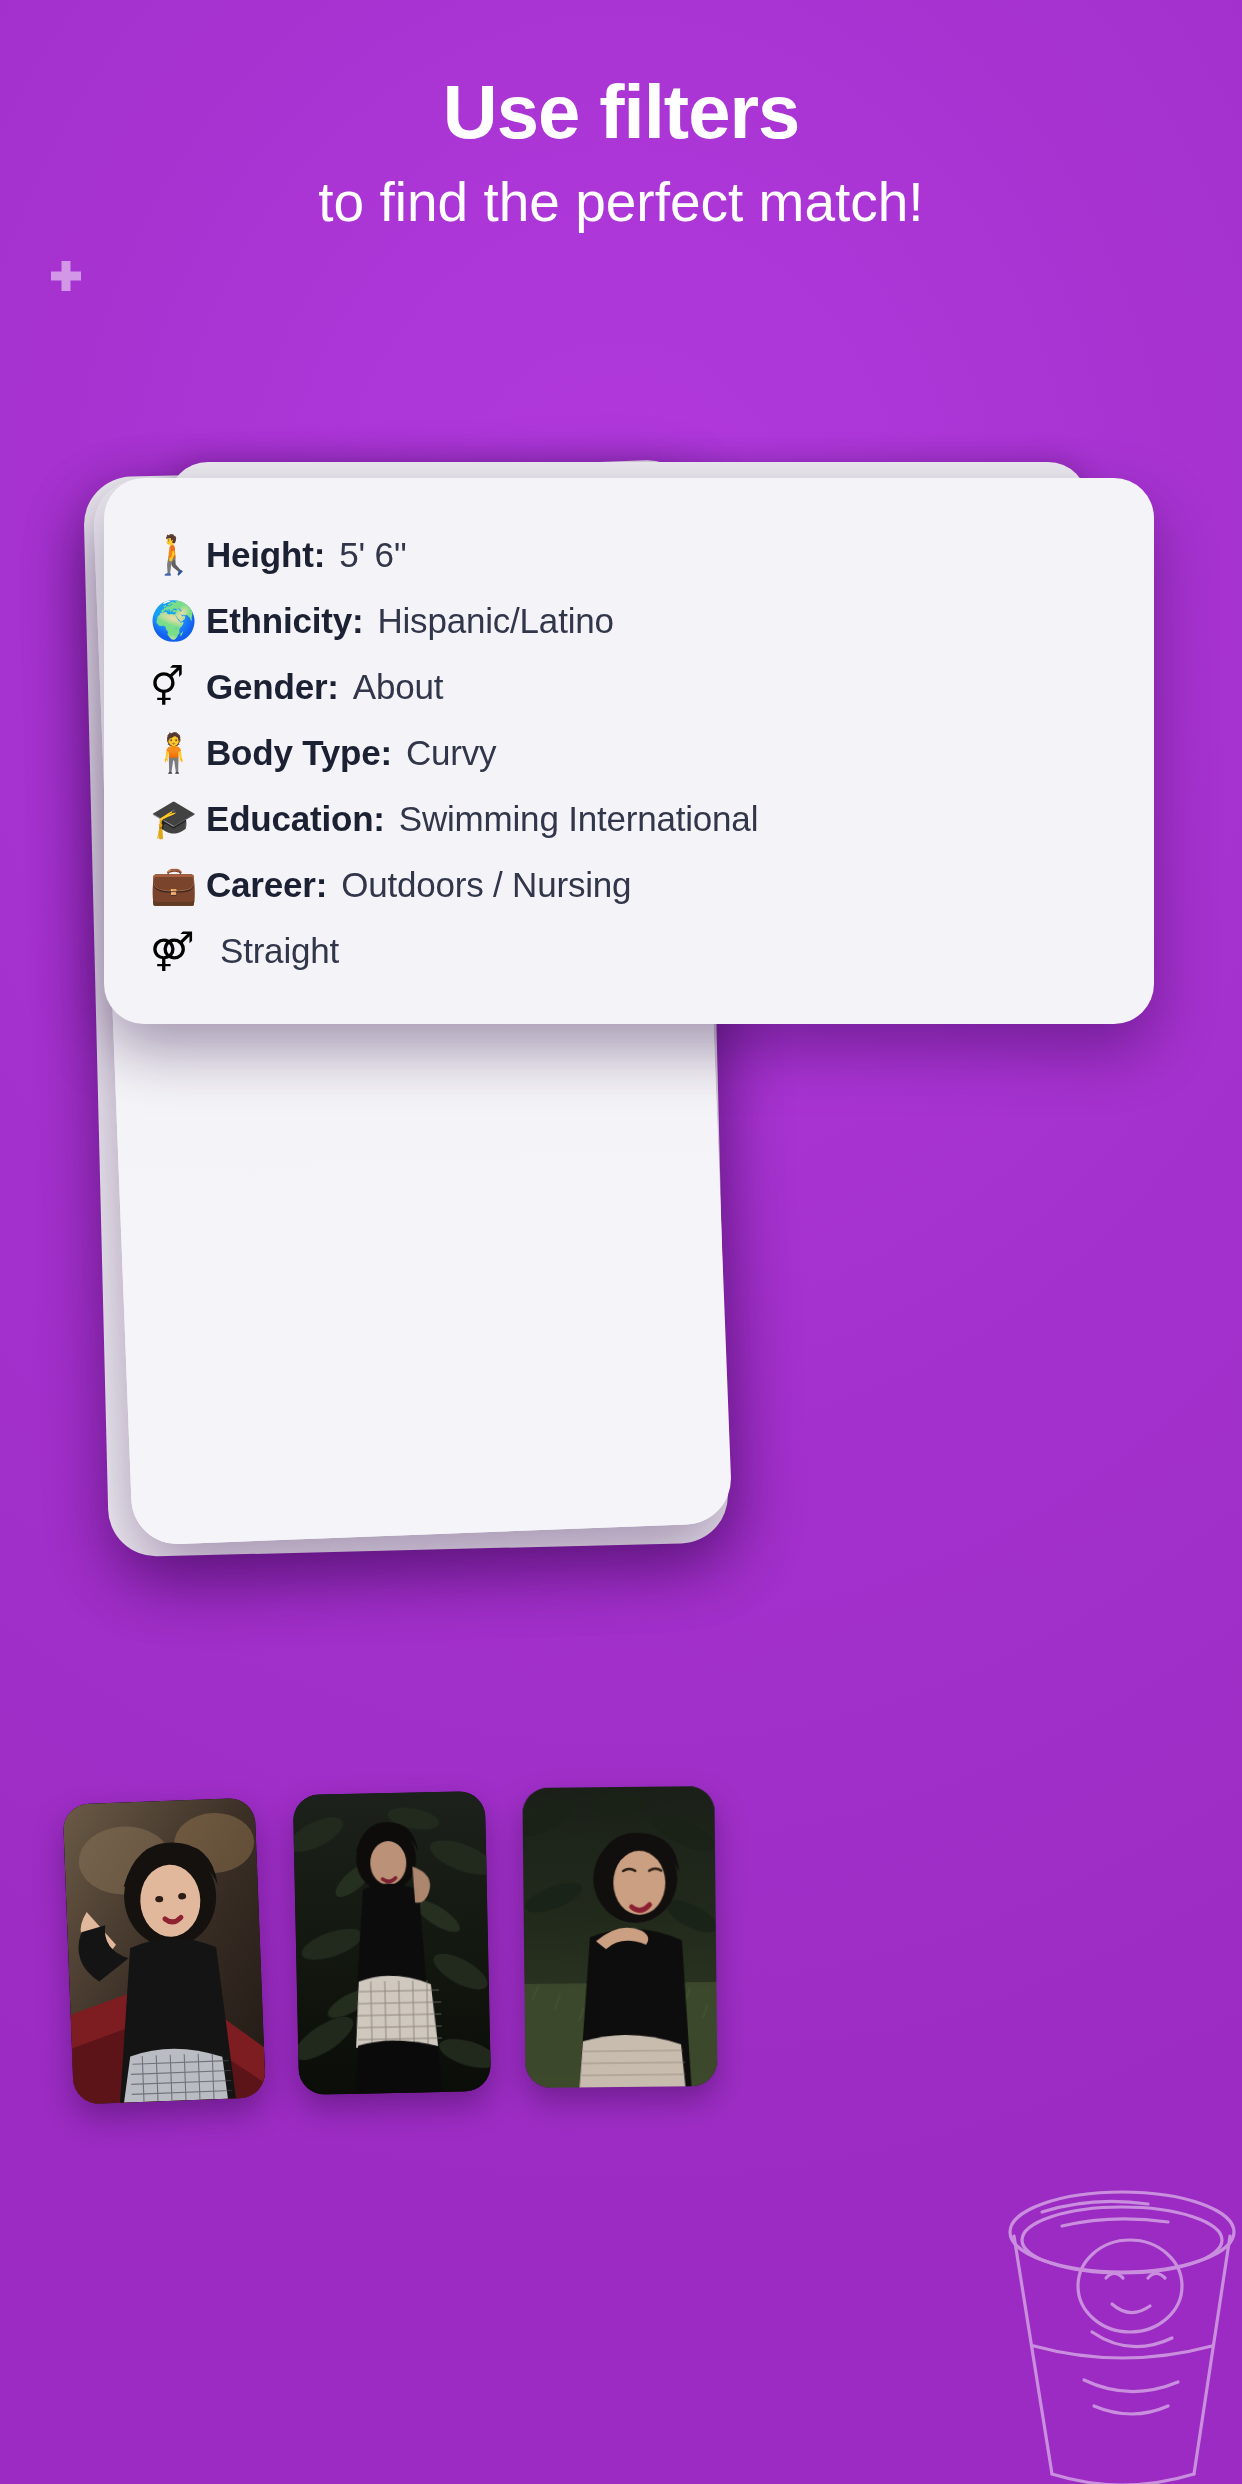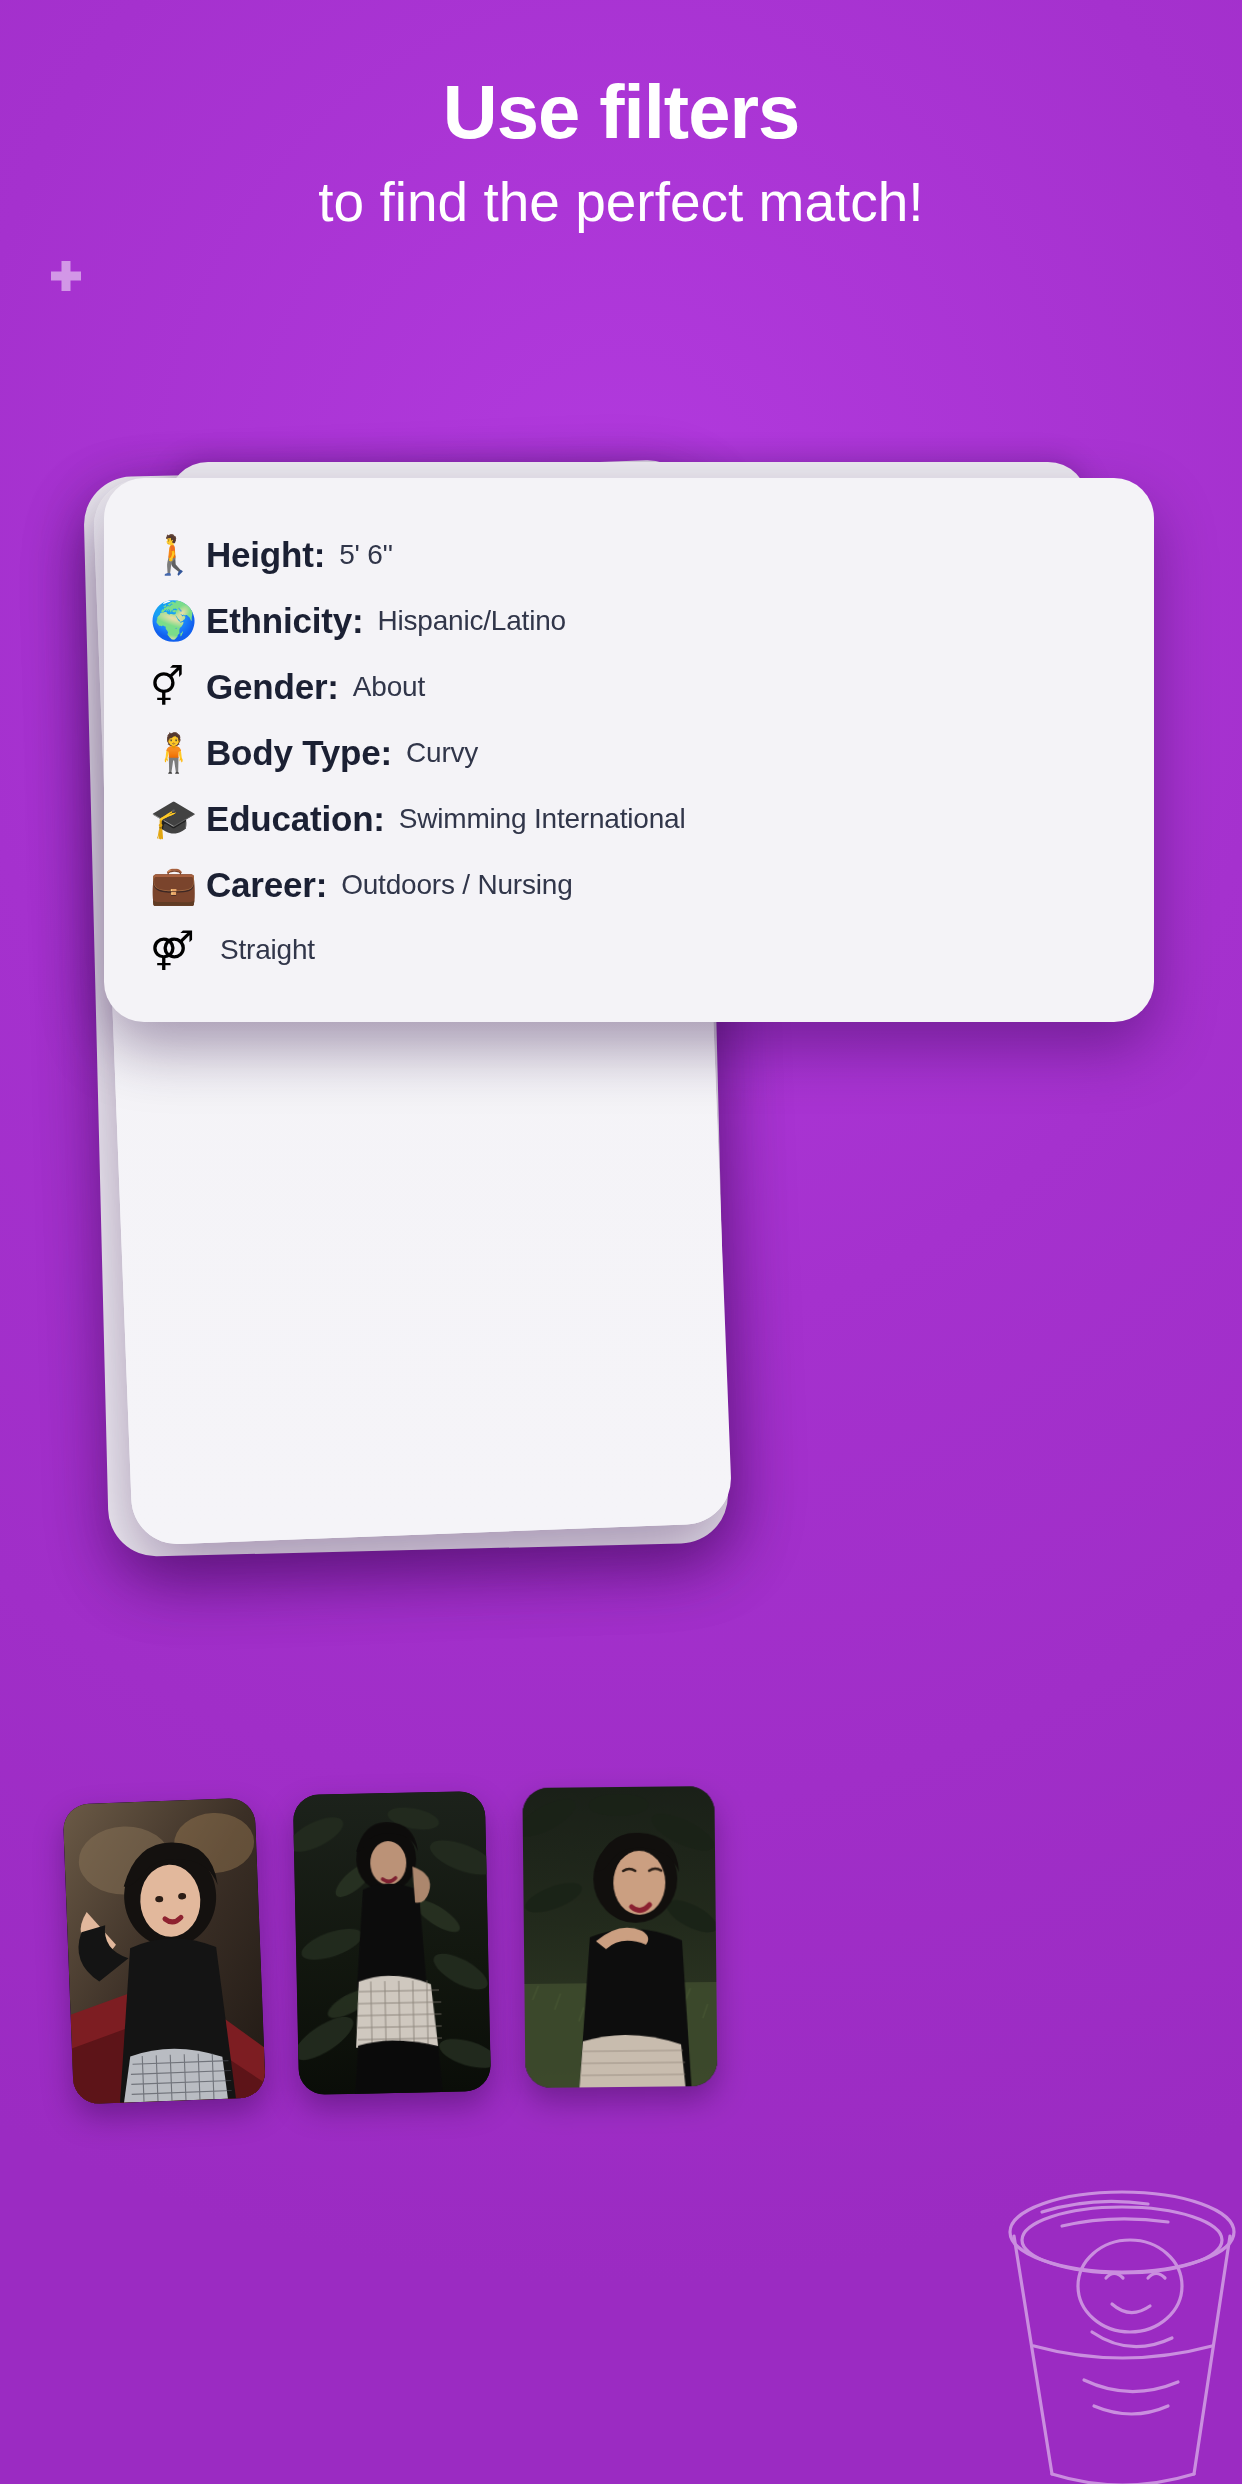--- a/index.html
+++ b/index.html
@@ -137,21 +137,21 @@
   .detail-emoji{
     width:56px; flex:0 0 56px;
     font-size:38px; line-height:1;
     font-family:"DejaVu Sans",sans-serif;
   }
   .detail-label{
     font-size:35px; font-weight:bold; color:#1b2033;
     letter-spacing:-.2px;
   }
   .detail-value{
-    font-size:28px; color:#31364a; margin-left:14px;
+    font-size:35px; color:#31364a; margin-left:14px;
     letter-spacing:-.2px;
   }
 </style>
 </head>
 <body>
 
 <div id="bg">
 
   <svg class="doodle" style="left:48px; top:258px; width:36px; height:36px;" viewBox="0 0 36 36">
     <path d="M18 3 V33 M3 18 H33" stroke="#fff" stroke-width="9" stroke-linecap="butt" opacity="0.9"></path>

